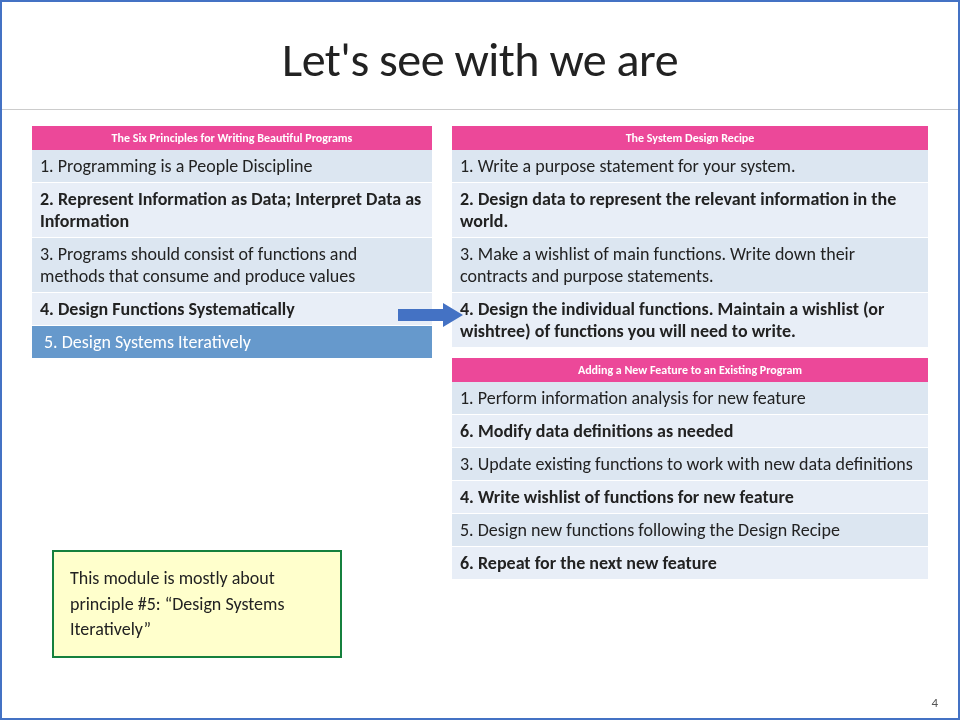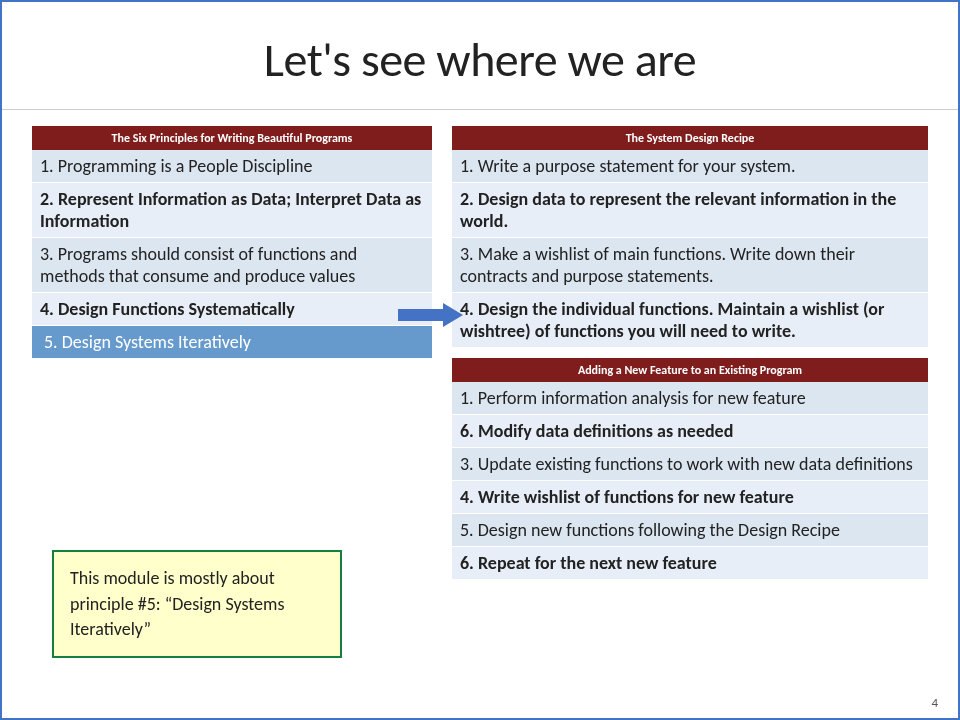--- a/index.html
+++ b/index.html
@@ -56,21 +56,21 @@
     
     .right-col {
       flex: 1;
       display: flex;
       flex-direction: column;
       gap: 0;
     }
 
     
     .section-header {
-      background: #7f1d1d;
+      background: #ec4899;
       color: #fff;
       font-size: 12px;
       font-weight: 700;
       padding: 5px 8px;
       text-align: center;
     }
 
     
     .list-item {
       background: #dce6f1;
@@ -139,21 +139,21 @@
     .right-section:first-child {
       margin-top: 0;
     }
   </style>
 </head>
 <body>
 
 <div class="slide-container">
 
   <div class="title-area">
-    <span class="title-text">Let's see where we are</span>
+    <span class="title-text">Let's see with we are</span>
   </div>
 
   <div class="content-area">
 
     <div class="left-col">
       <div class="section-header">The Six Principles for Writing Beautiful Programs</div>
 
       <div id="left-items">
           <div class="list-item">1. Programming  is a People Discipline</div>
           <div class="list-item alt">2. Represent Information  as Data; Interpret Data as Information</div>

